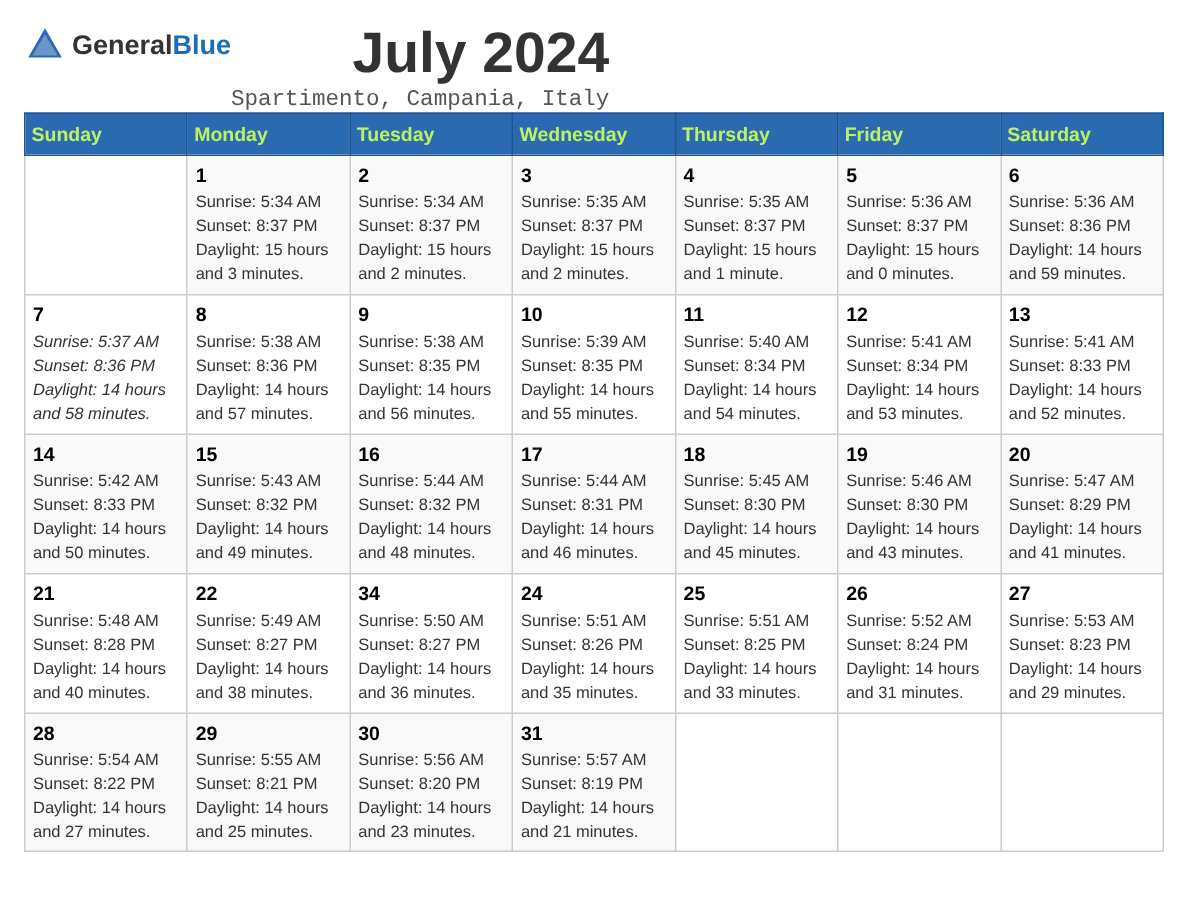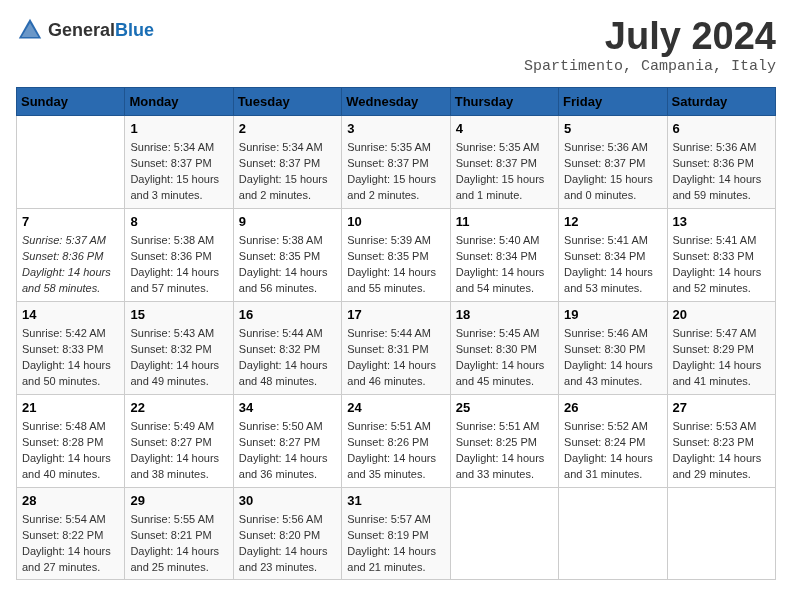--- a/index.html
+++ b/index.html
@@ -5,23 +5,22 @@
     * { box-sizing: border-box; margin: 0; padding: 0; }
     body {
       font-family: Arial, sans-serif;
       background: #fff;
       width: 792px;
       min-height: 612px;
       padding: 16px;
     }
     .header {
       display: flex;
-      justify-content: space-between;
+      justify-content: flex-start;
       align-items: flex-start;
-      margin-bottom: 12px;
     }
     .logo {
       display: flex;
       align-items: center;
       gap: 4px;
     }
     .logo-text-general {
       font-size: 18px;
       font-weight: bold;
       color: #333;
@@ -49,21 +48,21 @@
       color: #555;
       font-family: Liberation Mono, monospace;
     }
     table {
       width: 100%;
       border-collapse: collapse;
       font-size: 11px;
     }
     thead tr th {
       background-color: #2a6ab0;
-      color: #000000;
+      color: #bef264;
       padding: 6px 4px;
       text-align: left;
       font-size: 13px;
       font-weight: bold;
       border: 1px solid #1e5490;
     }
     tbody tr {
       border-bottom: 1px solid #ccc;
     }
     tbody tr td {

